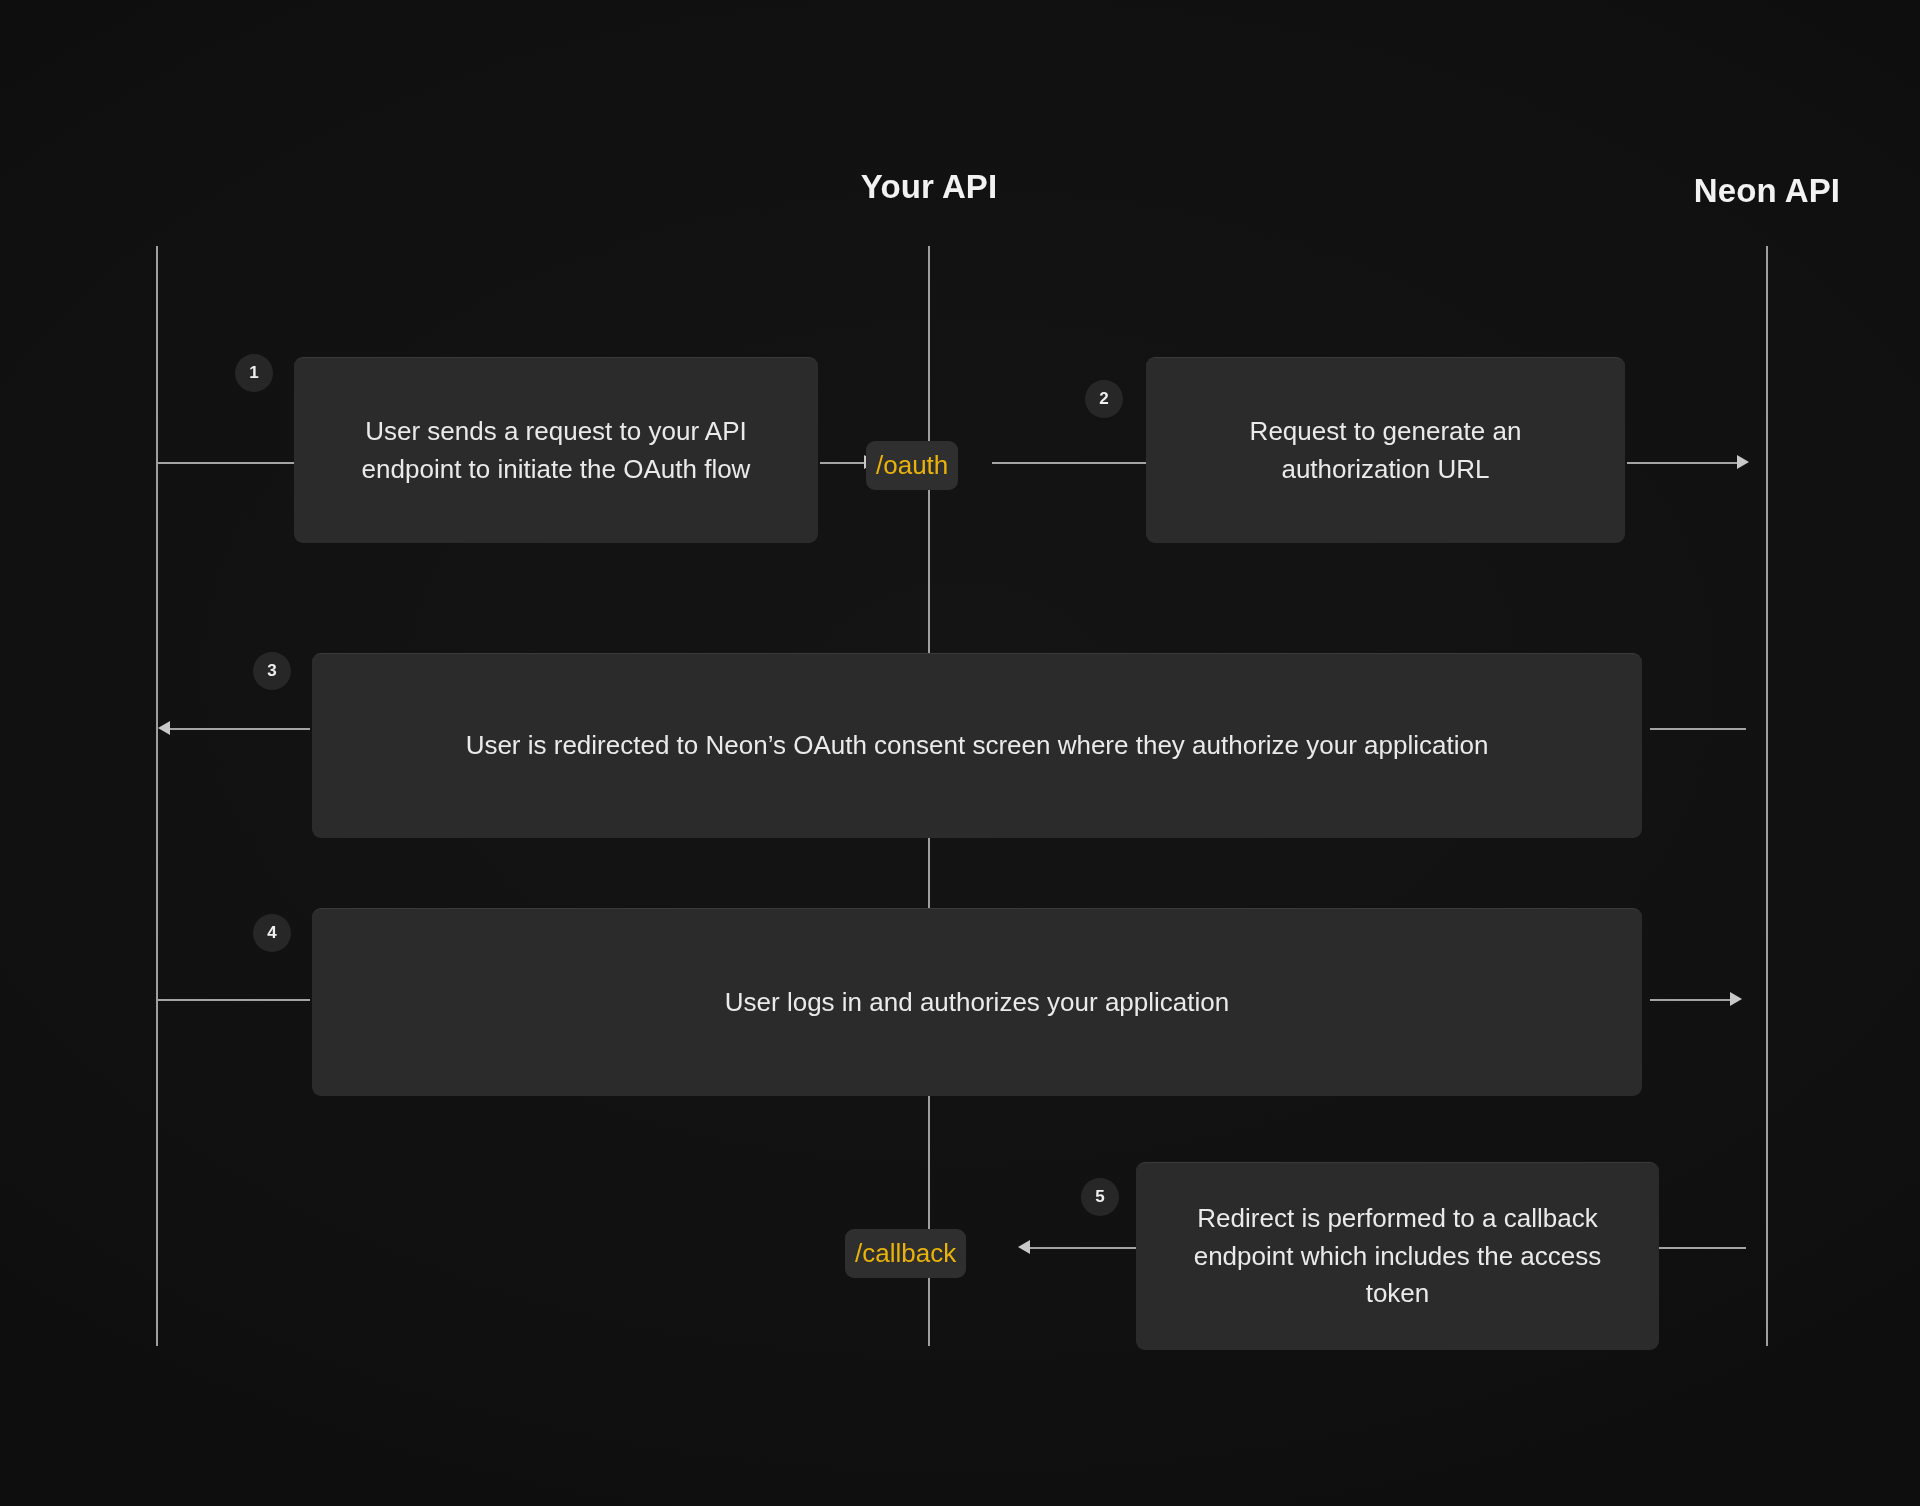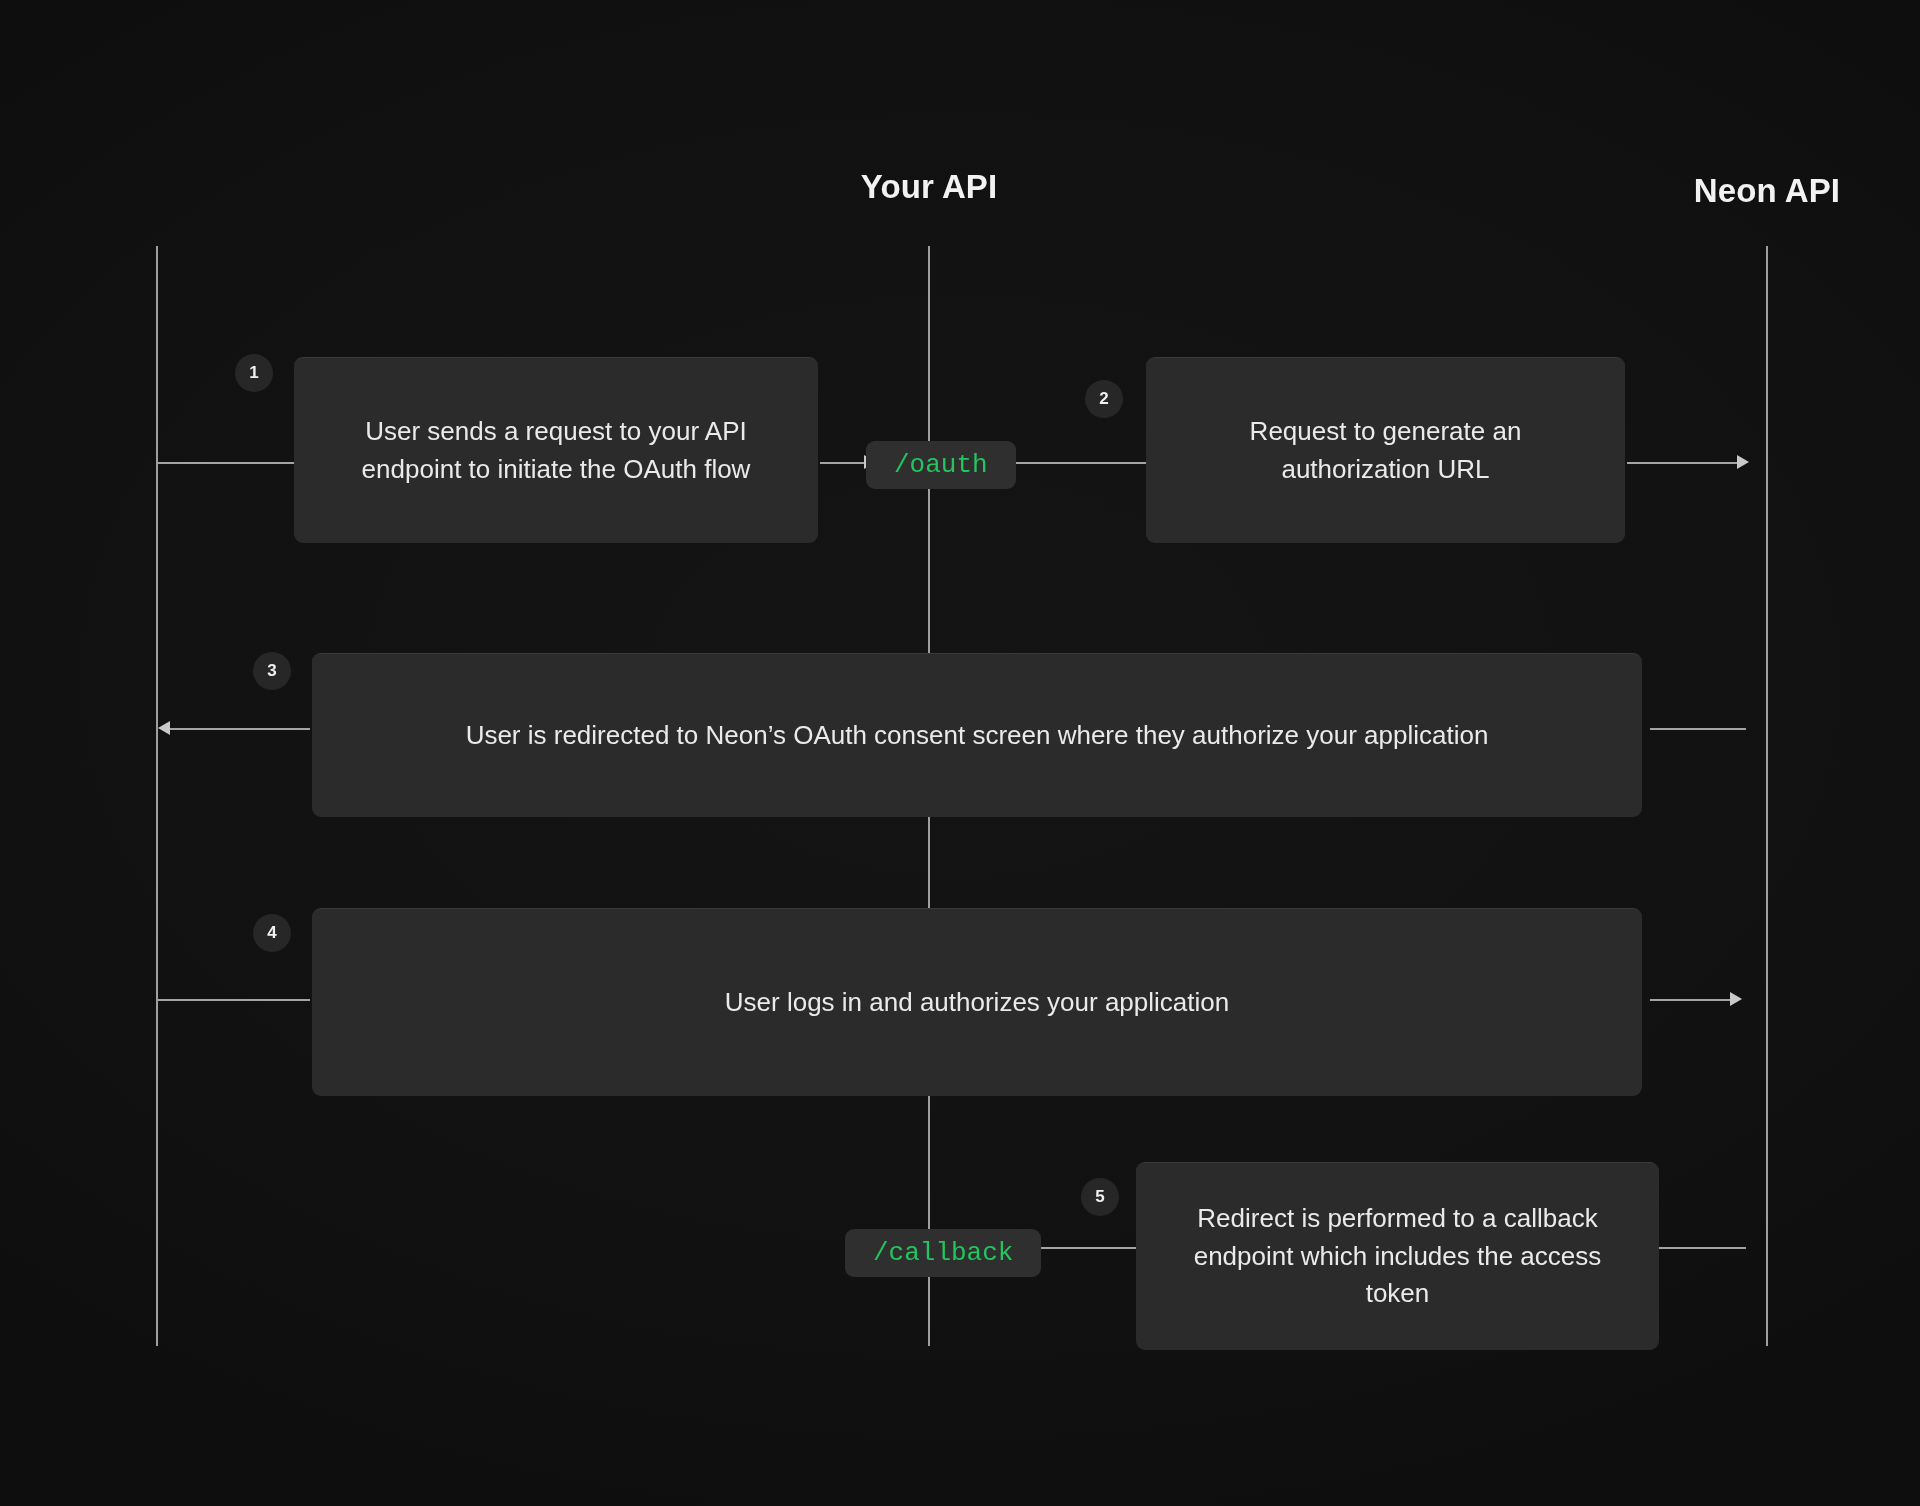--- a/index.html
+++ b/index.html
@@ -75,29 +75,28 @@
     align-items: center;
     justify-content: center;
     z-index: 5;
   }
 
   
   .pill {
     position: absolute;
     background: #2f2f2f;
     border-radius: 9px;
-    color: #22c55e;
+    color: #eab308;
     font-size: 26px;
     display: flex;
     align-items: center;
     justify-content: center;
-    padding: 9px 28px;
+    padding: 9px 10px;
     z-index: 6;
     white-space: nowrap;
-    font-family: Liberation Mono, monospace;
   }
 
   
   .conn {
     position: absolute;
     height: 2px;
     background: #c9c9c9;
     opacity: .8;
   }
   .arrowhead {
@@ -142,21 +141,21 @@
   <div class="msgbox" style="left:1146px; top:357px; width:479px; height:186px;">Request to generate an authorization URL</div>
 
   <div class="conn" style="left:1627px; top:462px; width:118px;"></div>
   <div class="arrowhead right" style="left:1737px; top:455px;"></div>
 
   <div class="arrowhead left" style="left:158px; top:721px;"></div>
   <div class="conn" style="left:168px; top:728px; width:142px;"></div>
 
   <div class="badge" style="left:253px; top:652px;">3</div>
 
-  <div class="msgbox" style="left:312px; top:653px; width:1330px; height:164px;">User is redirected to Neon’s OAuth consent screen where they authorize your application</div>
+  <div class="msgbox" style="left:312px; top:653px; width:1330px; height:185px;">User is redirected to Neon’s OAuth consent screen where they authorize your application</div>
 
   <div class="conn" style="left:1650px; top:728px; width:96px;"></div>
 
   <div class="conn" style="left:158px; top:999px; width:152px;"></div>
 
   <div class="badge" style="left:253px; top:914px;">4</div>
 
   <div class="msgbox" style="left:312px; top:908px; width:1330px; height:188px;">User logs in and authorizes your application</div>
 
   <div class="conn" style="left:1650px; top:999px; width:86px;"></div>

